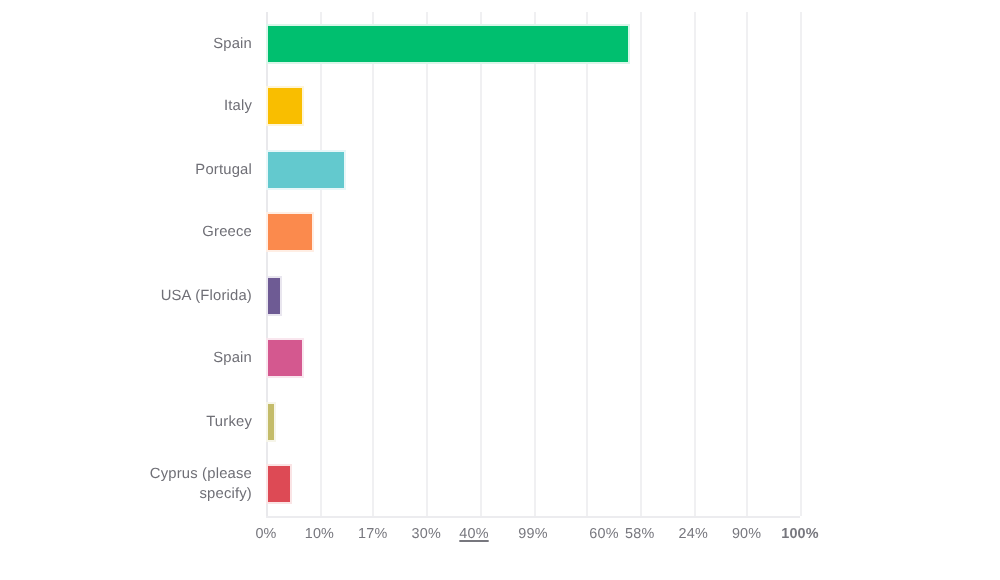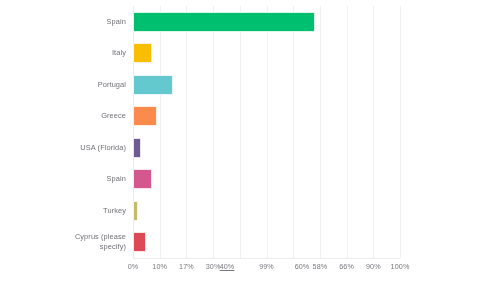--- a/index.html
+++ b/index.html
@@ -187,23 +187,23 @@
         </div>
       </div>
 
     <div class="axis-baseline"></div>
 
     <div class="xaxis">
         <span class="xtick" style="left: 0px;">0%</span>
         <span class="xtick" style="left: 26.7px;">10%</span>
         <span class="xtick" style="left: 53.4px;">17%</span>
         <span class="xtick" style="left: 80.1px;">30%</span>
-        <span class="xtick" style="left: 94px; text-decoration: underline;">40%</span>
+        <span class="xtick" style="left: 104px; text-decoration: underline;">40%</span>
         <span class="xtick" style="left: 133.5px;">99%</span>
         <span class="xtick" style="left: 169px;">60%</span>
         <span class="xtick" style="left: 186.9px;">58%</span>
-        <span class="xtick" style="left: 213.6px;">66%</span>
+        <span class="xtick" style="left: 213.6px;">24%</span>
         <span class="xtick" style="left: 240.3px;">90%</span>
-        <span class="xtick" style="left: 267px;">100%</span>
+        <span class="xtick" style="left: 267px; font-weight: bold;">100%</span>
       </div>
 
   </div>
 </div>
 
 </body></html>

